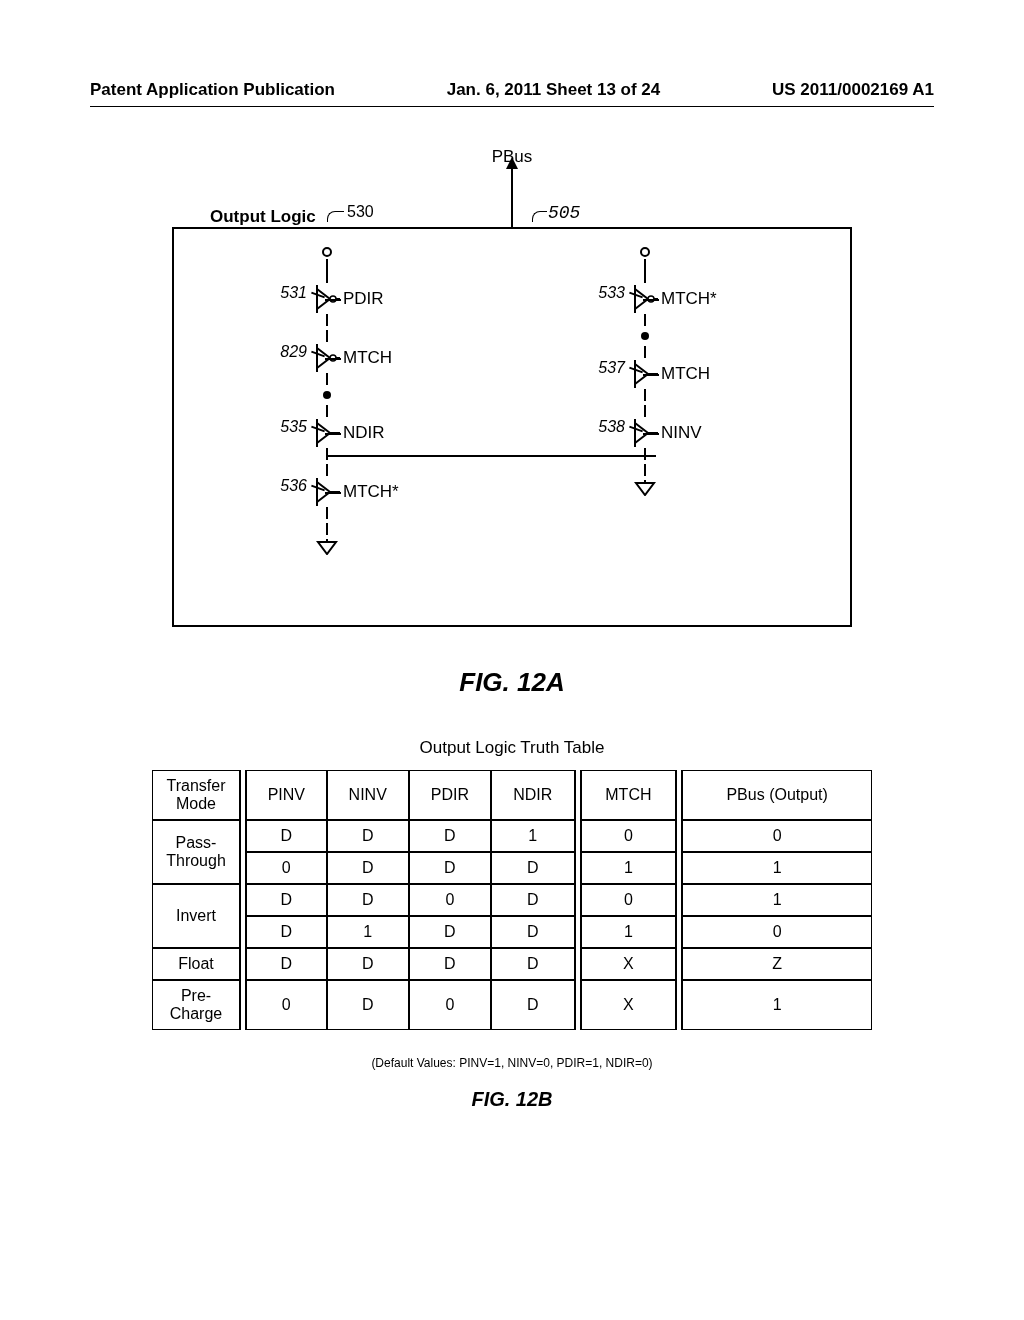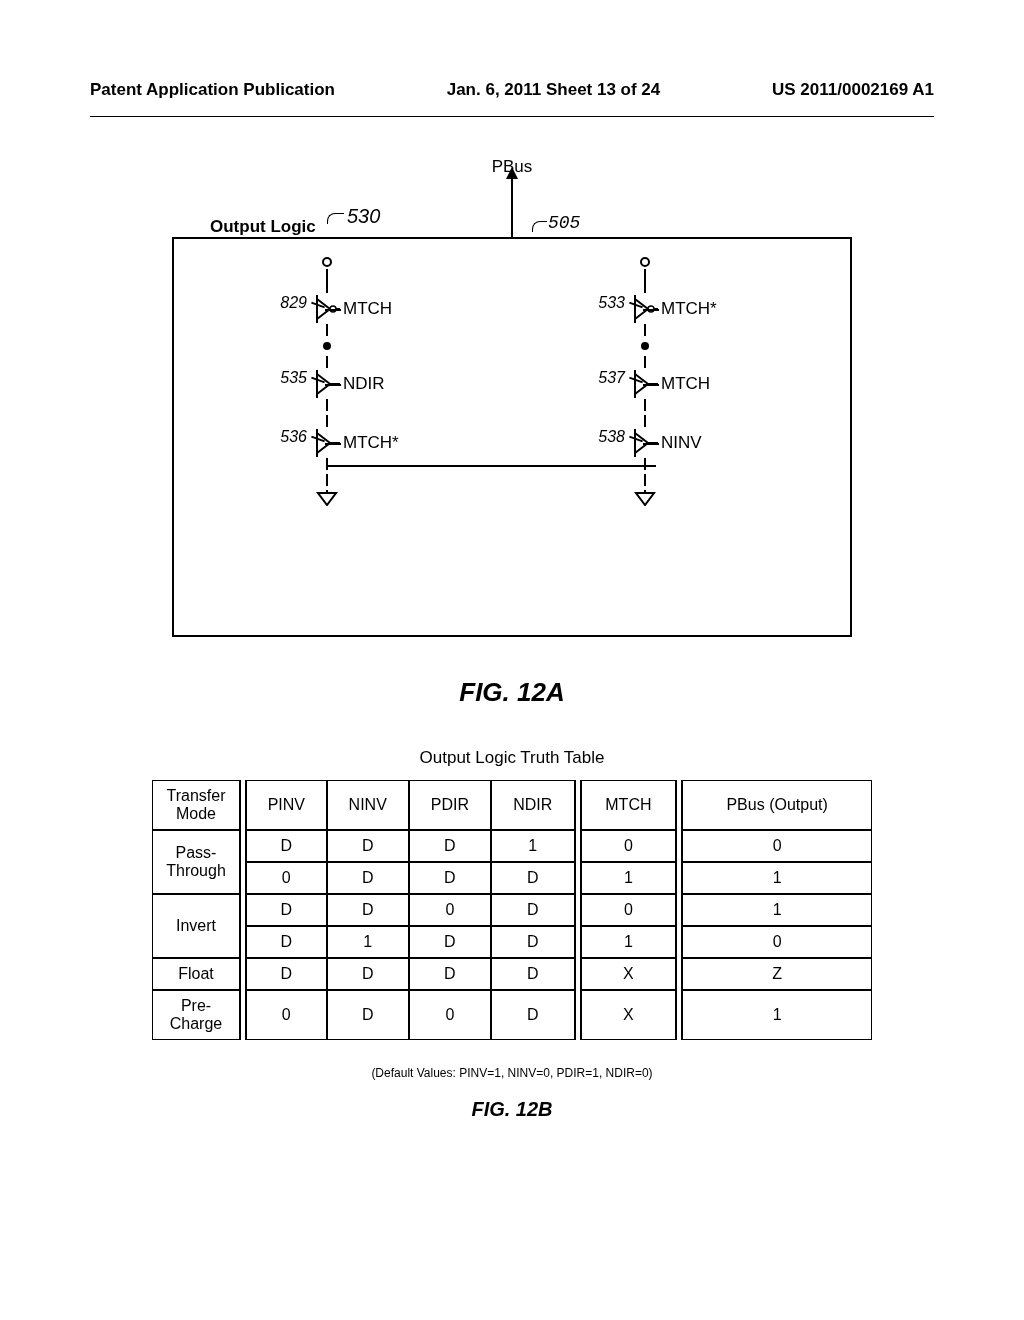--- a/index.html
+++ b/index.html
@@ -9,21 +9,21 @@
     width: 1024px;
     height: 1320px;
     position: relative;
     padding: 80px 90px 40px 90px;
   }
   .header {
     display: flex;
     justify-content: space-between;
     font-size: 17px;
     font-weight: bold;
-    padding-bottom: 16px;
+    padding-bottom: 6px;
     border-bottom: 1.5px solid #000;
     margin-bottom: 60px;
   }
   .diagram-area {
     position: relative;
     width: 720px;
     height: 480px;
     margin: 0 auto 20px auto;
   }
   .pbus-label {
@@ -62,21 +62,21 @@
     bottom: 20px;
     border: 2.5px solid #000;
   }
   .box-title {
     position: absolute;
     top: 40px;
     left: 58px;
     font-size: 17px;
     font-weight: bold;
   }
-  .ref-530 { position: absolute; top: 28px; left: 195px; font-size: 20px; font-style: italic; }
+  .ref-530 { position: absolute; top: 36px; left: 195px; font-size: 16px; }
   .ref-530::before { content: ""; position: absolute; left: -20px; top: 8px; width: 16px; height: 10px; border-top: 1.5px solid #000; border-left: 1.5px solid #000; border-radius: 8px 0 0 0; }
 
   .stack {
     position: absolute;
     width: 170px;
   }
   .stack-left { left: 90px; top: 80px; }
   .stack-right { left: 408px; top: 80px; }
 
   .vdd-dot {
@@ -218,20 +218,30 @@
   <div class="box-title">Output Logic</div>
   <div class="ref-530">530</div>
 
   <div class="outer-box"></div>
 
   <div class="mid-wire"></div>
 
   <div class="stack stack-left">
     <div class="vdd-dot"></div>
     <div class="vdd-stem"></div>
+    <div class="trans">
+      <div class="trans-line-top"></div>
+      <div class="trans-gate"><svg viewBox="0 0 26 32">
+            <path d="M3 2 L3 30 M3 6 L16 16 L3 26 Z M16 16 L26 16" fill="none" stroke="#000" stroke-width="2"></path>
+            <circle cx="19" cy="16" r="3" fill="#fff" stroke="#000" stroke-width="1.5"></circle>
+          </svg></div>
+      <div class="trans-line-bot"></div>
+      <span class="trans-ref">531</span>
+      <span class="trans-sig">PDIR</span>
+    </div>
     <div class="trans">
       <div class="trans-line-top"></div>
       <div class="trans-gate"><svg viewBox="0 0 26 32">
             <path d="M3 2 L3 30 M3 6 L16 16 L3 26 Z M16 16 L26 16" fill="none" stroke="#000" stroke-width="2"></path>
             <circle cx="19" cy="16" r="3" fill="#fff" stroke="#000" stroke-width="1.5"></circle>
           </svg></div>
       <div class="trans-line-bot"></div>
       <span class="trans-ref">829</span>
       <span class="trans-sig">MTCH</span>
     </div>

